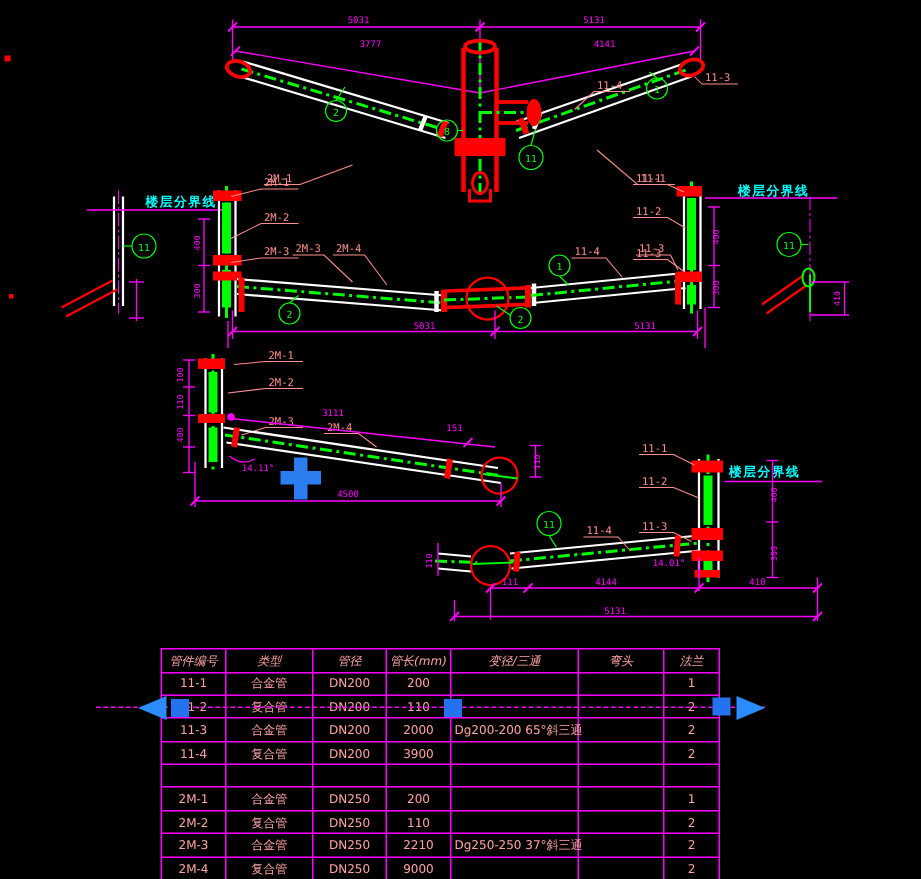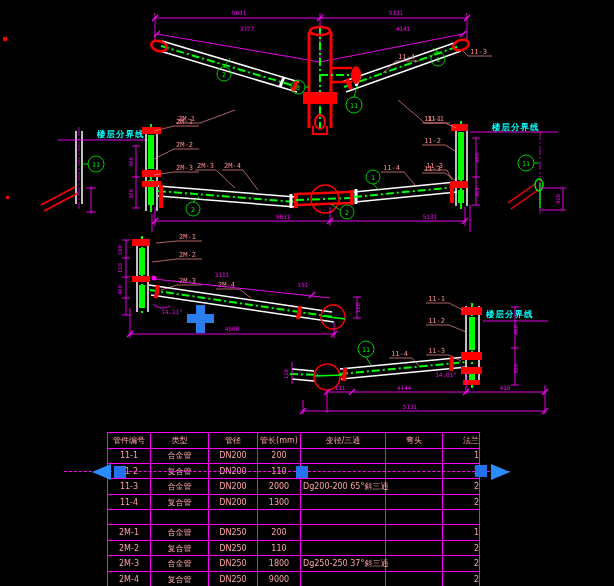--- a/index.html
+++ b/index.html
@@ -25,22 +25,22 @@
   .bt{fill:#00ff00;font-size:6.5px;text-anchor:middle}
   .ct{fill:#00ffff;font-size:8.5px;font-weight:bold;letter-spacing:1px;
       font-family:"DejaVu Sans",sans-serif}
   
   #ptable{position:absolute;left:107px;top:432px;width:371px;
     display:grid;grid-template-columns:43px 58px 49px 43px 85px 57px 36px;
     grid-auto-rows:15.4px;border:1px solid #ff00ff;z-index:2;}
   #ptable .c{border-right:1px solid #ff00ff;border-bottom:1px solid #ff00ff;
     color:#ffa3a3;font-size:8px;line-height:15px;text-align:center;
     white-space:nowrap;font-family:"DejaVu Sans","DejaVu Sans Mono",sans-serif;}
-  #ptable .c:nth-child(7n){border-right:none;text-align:right;}
-  #ptable .hd{height:15px;line-height:15px;}
+  #ptable .c:nth-child(7n){border-right:none;}
+  #ptable .hd{height:15px;line-height:15px;font-style:italic;}
   #ptable .lft{text-align:left;padding-left:2px;overflow:visible;}
   
   .selline{position:absolute;left:64px;top:471px;width:446px;height:0;
     border-top:1px dashed #ff00ff;z-index:3;}
   .grip{position:absolute;width:12px;height:12px;background:#2472f0;z-index:4;}
   .tri-l{position:absolute;width:0;height:0;border-top:8px solid transparent;
     border-bottom:8px solid transparent;border-right:19px solid #2b8cff;z-index:4;}
   .tri-r{position:absolute;width:0;height:0;border-top:8px solid transparent;
     border-bottom:8px solid transparent;border-left:19px solid #2b8cff;z-index:4;}
 </style>
@@ -486,21 +486,21 @@
   <div class="c">合金管</div>
   <div class="c">DN200</div>
   <div class="c">2000</div>
   <div class="c lft">Dg200-200  65°斜三通</div>
   <div class="c"></div>
   <div class="c">2</div>
 
   <div class="c">11-4</div>
   <div class="c">复合管</div>
   <div class="c">DN200</div>
-  <div class="c">1300</div>
+  <div class="c">3900</div>
   <div class="c lft"></div>
   <div class="c"></div>
   <div class="c">2</div>
 
   <div class="c"></div>
   <div class="c"></div>
   <div class="c"></div>
   <div class="c"></div>
   <div class="c lft"></div>
   <div class="c"></div>
@@ -518,21 +518,21 @@
   <div class="c">复合管</div>
   <div class="c">DN250</div>
   <div class="c">110</div>
   <div class="c lft"></div>
   <div class="c"></div>
   <div class="c">2</div>
 
   <div class="c">2M-3</div>
   <div class="c">合金管</div>
   <div class="c">DN250</div>
-  <div class="c">1800</div>
+  <div class="c">2210</div>
   <div class="c lft">Dg250-250  37°斜三通</div>
   <div class="c"></div>
   <div class="c">2</div>
 
   <div class="c">2M-4</div>
   <div class="c">复合管</div>
   <div class="c">DN250</div>
   <div class="c">9000</div>
   <div class="c lft"></div>
   <div class="c"></div>

